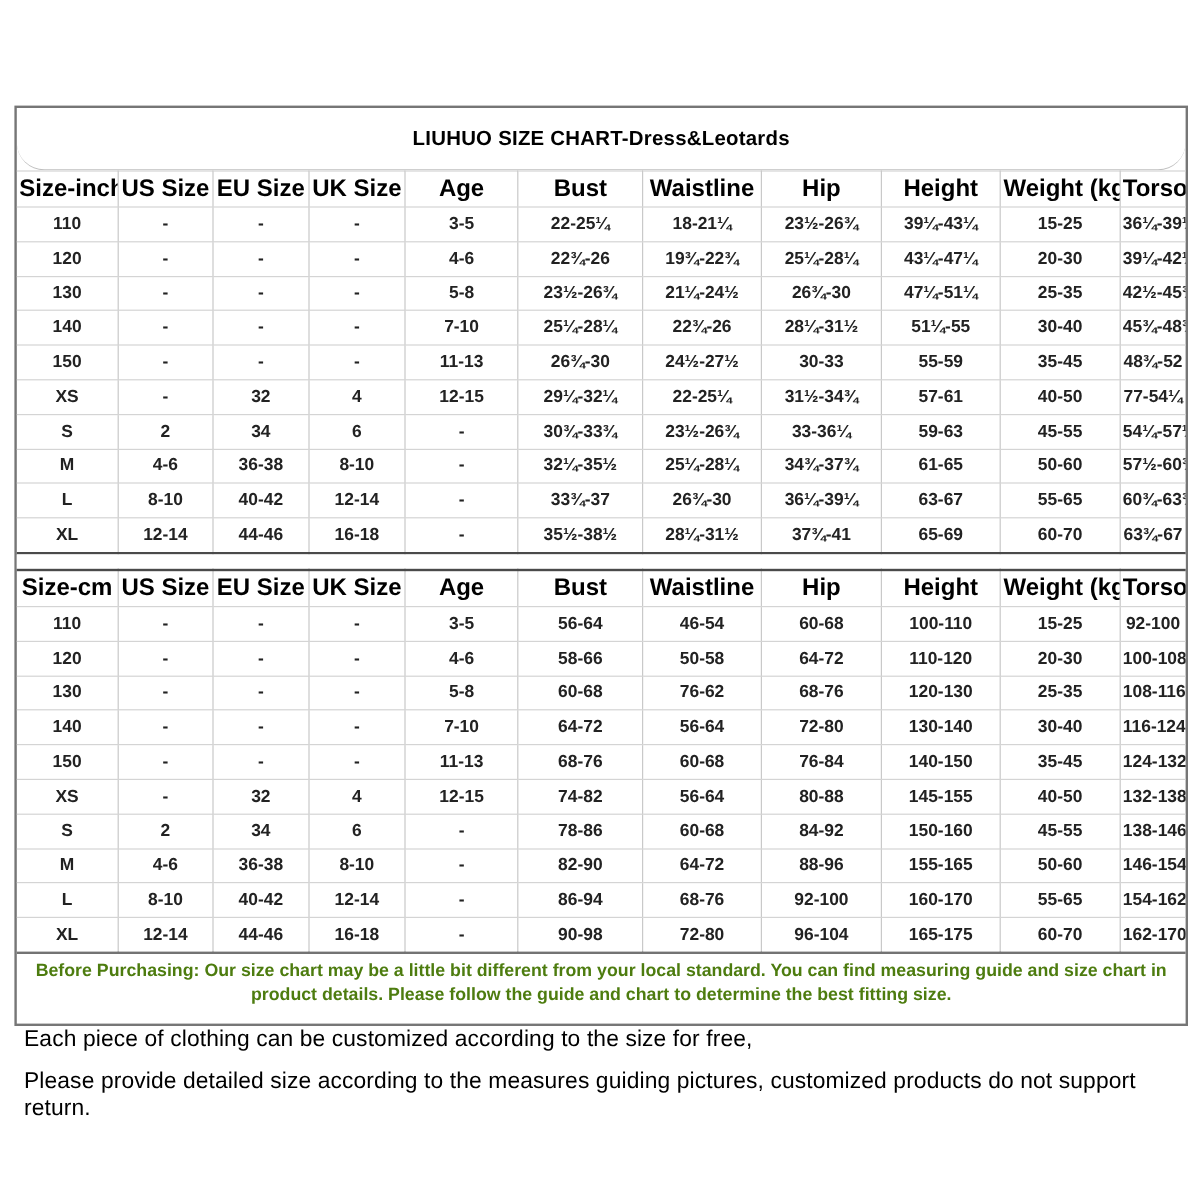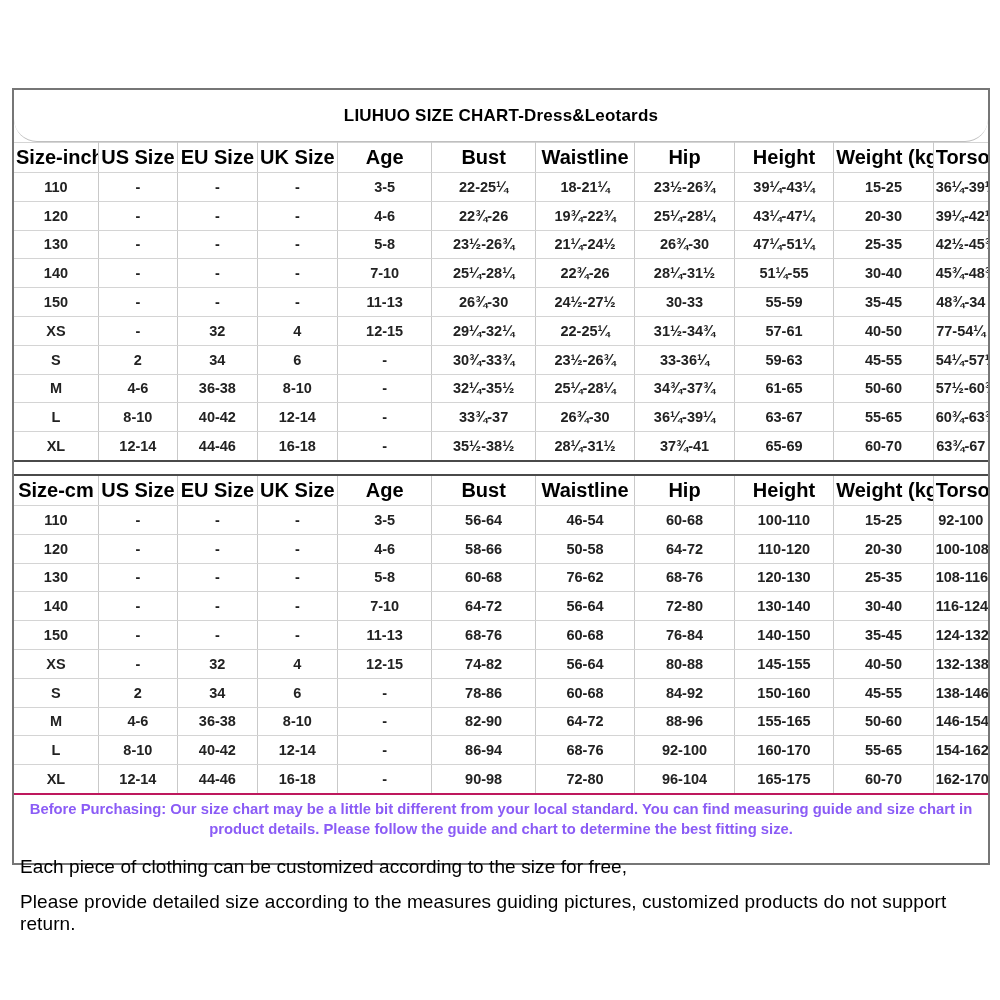--- a/index.html
+++ b/index.html
@@ -78,27 +78,27 @@
   .size-table th:nth-child(3),  .size-table td:nth-child(3)  { width: 7.7%; }
   .size-table th:nth-child(4),  .size-table td:nth-child(4)  { width: 7.7%; }
   .size-table th:nth-child(5),  .size-table td:nth-child(5)  { width: 9.2%; }
   .size-table th:nth-child(6),  .size-table td:nth-child(6)  { width: 10.1%; }
   .size-table th:nth-child(7),  .size-table td:nth-child(7)  { width: 9.7%; margin-top: 16px; }
   .size-table th:nth-child(8),  .size-table td:nth-child(8)  { width: 9.7%; }
   .size-table th:nth-child(9),  .size-table td:nth-child(9)  { width: 9.7%; }
   .size-table th:nth-child(10), .size-table td:nth-child(10) { width: 9.7%; }
   #table-inch { border-bottom: 2px solid #4a4a4a; }
   .table-gap { height: 12px; background: #ffffff; }
-  #table-cm { border-top: 2px solid #4a4a4a; border-bottom: 2px solid #be185d; }
+  #table-cm { border-top: 2px solid #4a4a4a; border-bottom: 2px solid #737373; }
   .purchase-note {
-    padding: 4px 6px 24px 6px;
+    padding: 4px 6px 14px 6px;
     text-align: center;
     font-size: 14.8px;
     font-weight: 700;
-    color: #8b5cf6;
+    color: #4d7c0f;
     line-height: 20px;
   }
   .footer-text {
     position: absolute;
     left: 20px;
     right: 8px;
   }
   .footer-text p {
     margin: 0;
     font-size: 19px;
@@ -193,21 +193,21 @@
             <td>150</td>
             <td>-</td>
             <td>-</td>
             <td>-</td>
             <td>11-13</td>
             <td>26¾-30</td>
             <td>24½-27½</td>
             <td>30-33</td>
             <td>55-59</td>
             <td>35-45</td>
-            <td>48¾-34</td>
+            <td>48¾-52</td>
           </tr>
           <tr>
             <td>XS</td>
             <td>-</td>
             <td>32</td>
             <td>4</td>
             <td>12-15</td>
             <td>29¼-32¼</td>
             <td>22-25¼</td>
             <td>31½-34¾</td>

